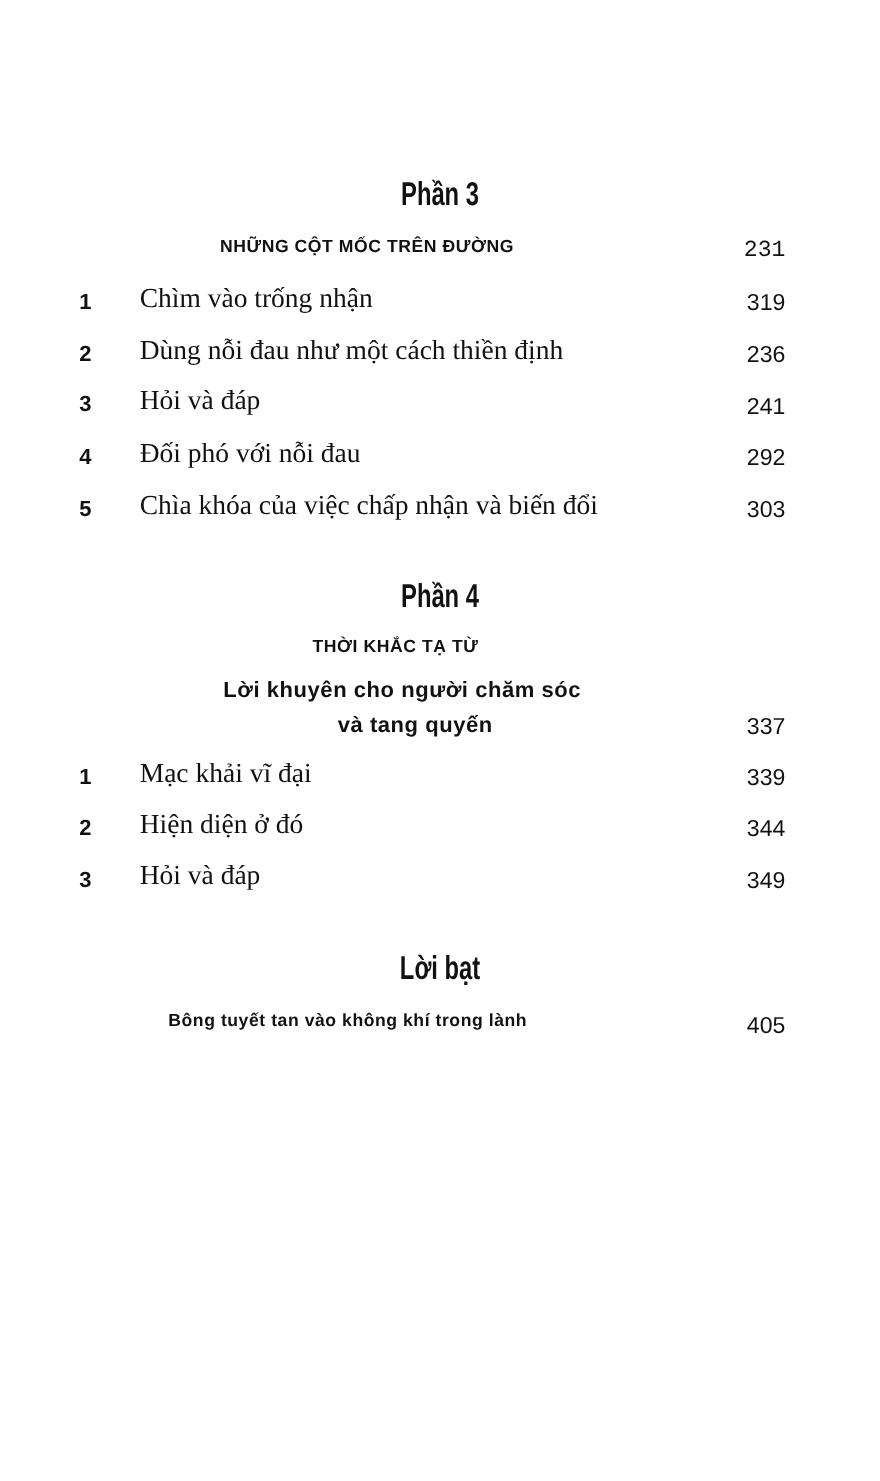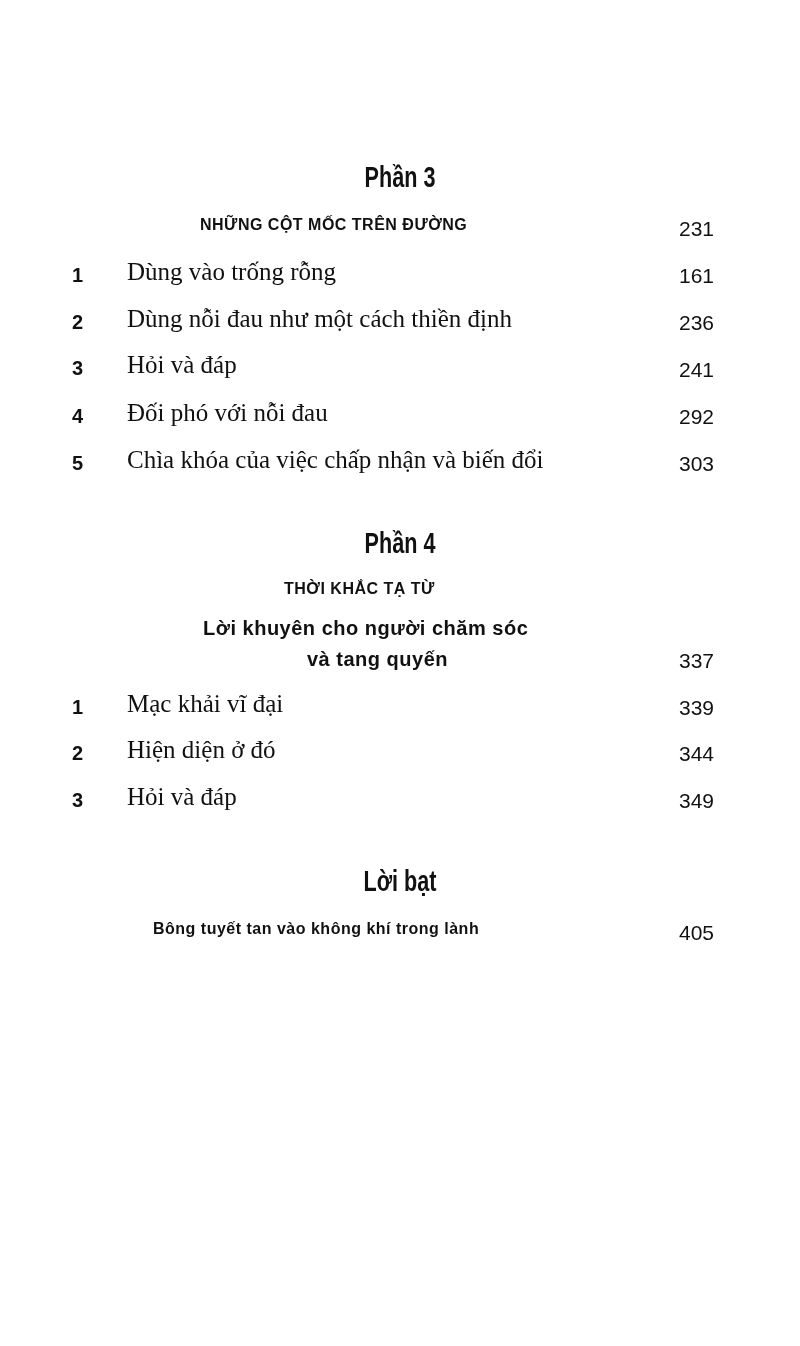--- a/index.html
+++ b/index.html
@@ -31,26 +31,26 @@
       font-family: "Liberation Sans", sans-serif; font-weight: bold; font-size: 20px;
     }
   </style>
 </head>
 <body>
 
 <div class="page">
 
   <div class="part-title" style="top:160px;">Phần 3</div>
   <div class="sec-title" style="left:200px; top:216px;">NHỮNG CỘT MỐC TRÊN ĐƯỜNG</div>
-  <div class="page-num" style="top:217px;">231</div>
+  <div class="page-num" style="top:217px;font-family:Liberation Mono, monospace;">231</div>
 
   <div>
     <div class="entry-num" style="top:264px;">1</div>
-    <div class="entry-title" style="top:258px;">Dùng vào trống rỗng</div>
-    <div class="page-num" style="top:264px;">161</div>
+    <div class="entry-title" style="top:258px;">Chìm vào trống nhận</div>
+    <div class="page-num" style="top:264px;">319</div>
   </div>
   <div>
     <div class="entry-num" style="top:311px;">2</div>
     <div class="entry-title" style="top:305px;">Dùng nỗi đau như một cách thiền định</div>
     <div class="page-num" style="top:311px;">236</div>
   </div>
   <div>
     <div class="entry-num" style="top:357px;">3</div>
     <div class="entry-title" style="top:351px;">Hỏi và đáp</div>
     <div class="page-num" style="top:358px;">241</div>

